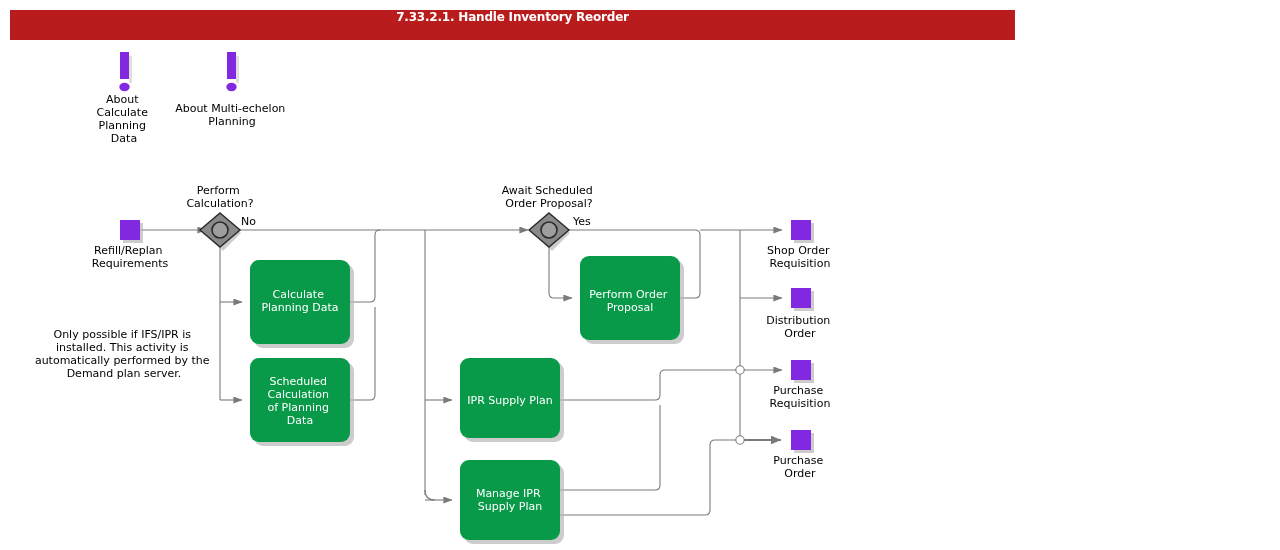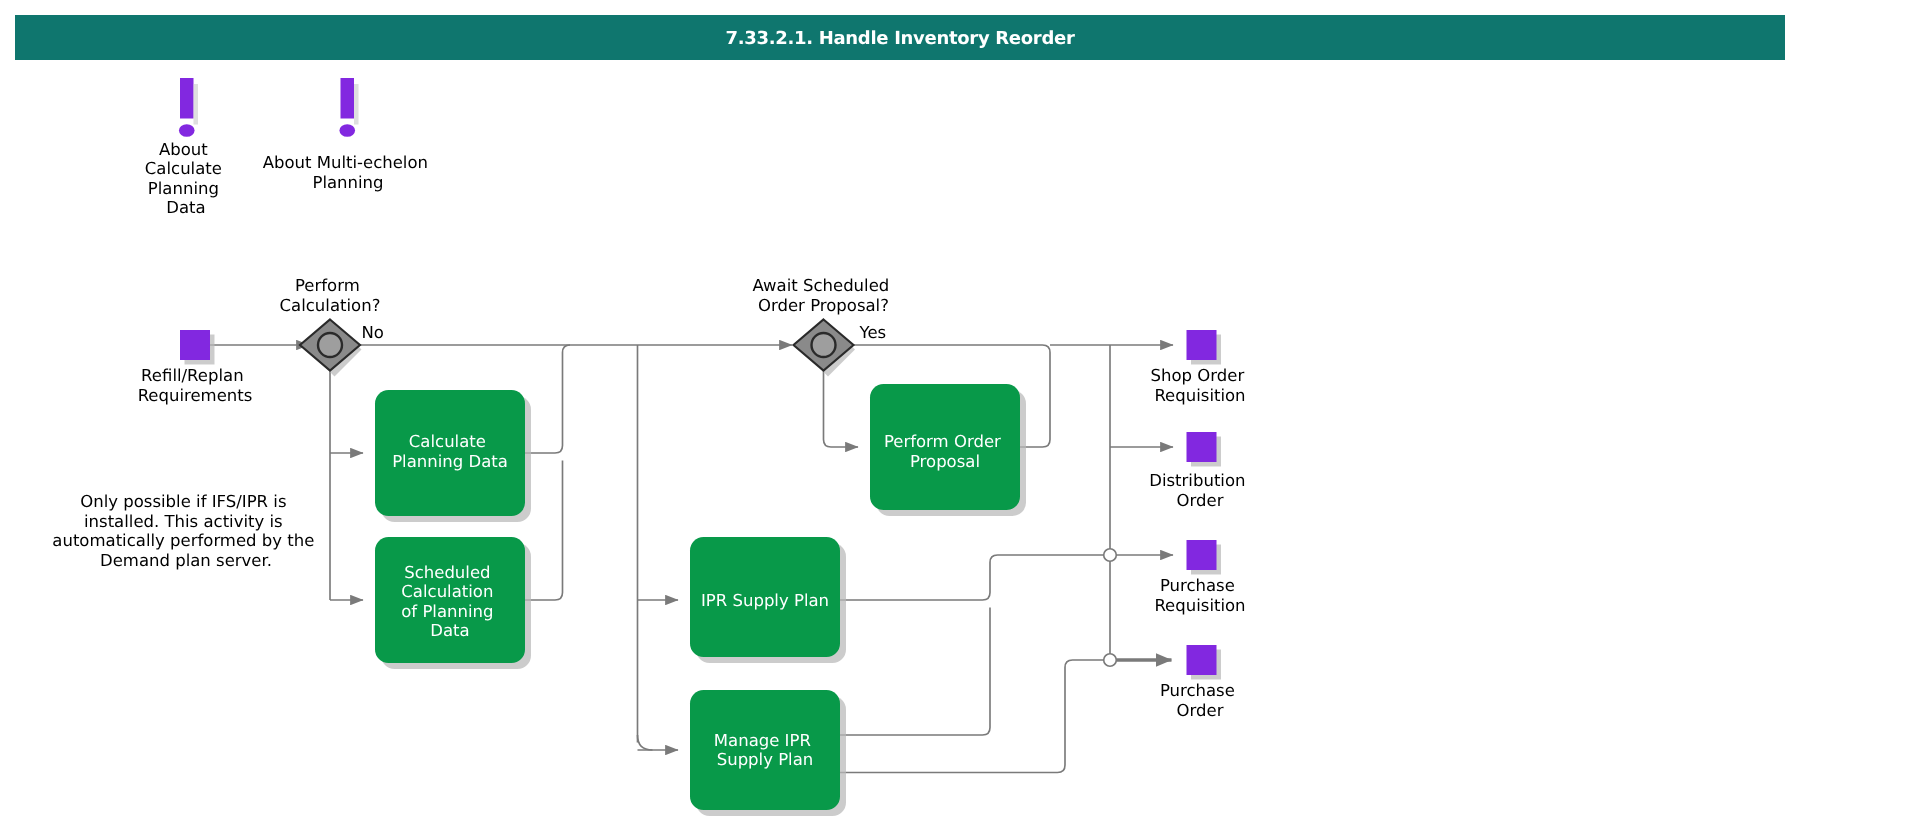--- a/index.html
+++ b/index.html
@@ -11,28 +11,28 @@
     width: 1280px;
     height: 550px;
     overflow: hidden;
     font-family: "DejaVu Sans", sans-serif;
     position: relative;
   }
   #titlebar {
     position: absolute;
     left: 10px;
     top: 10px;
-    width: 1180px;
+    width: 1005px;
     height: 30px;
-    background: #0f766e;
+    background: #b91c1c;
     color: #ffffff;
     font-size: 12px;
     font-weight: bold;
     display: flex;
-    align-items: center;
+    align-items: flex-start;
     justify-content: center;
     letter-spacing: -0.2px;
   }
   #canvas {
     position: absolute;
     left: 0;
     top: 0;
     width: 1280px;
     height: 550px;
   }

